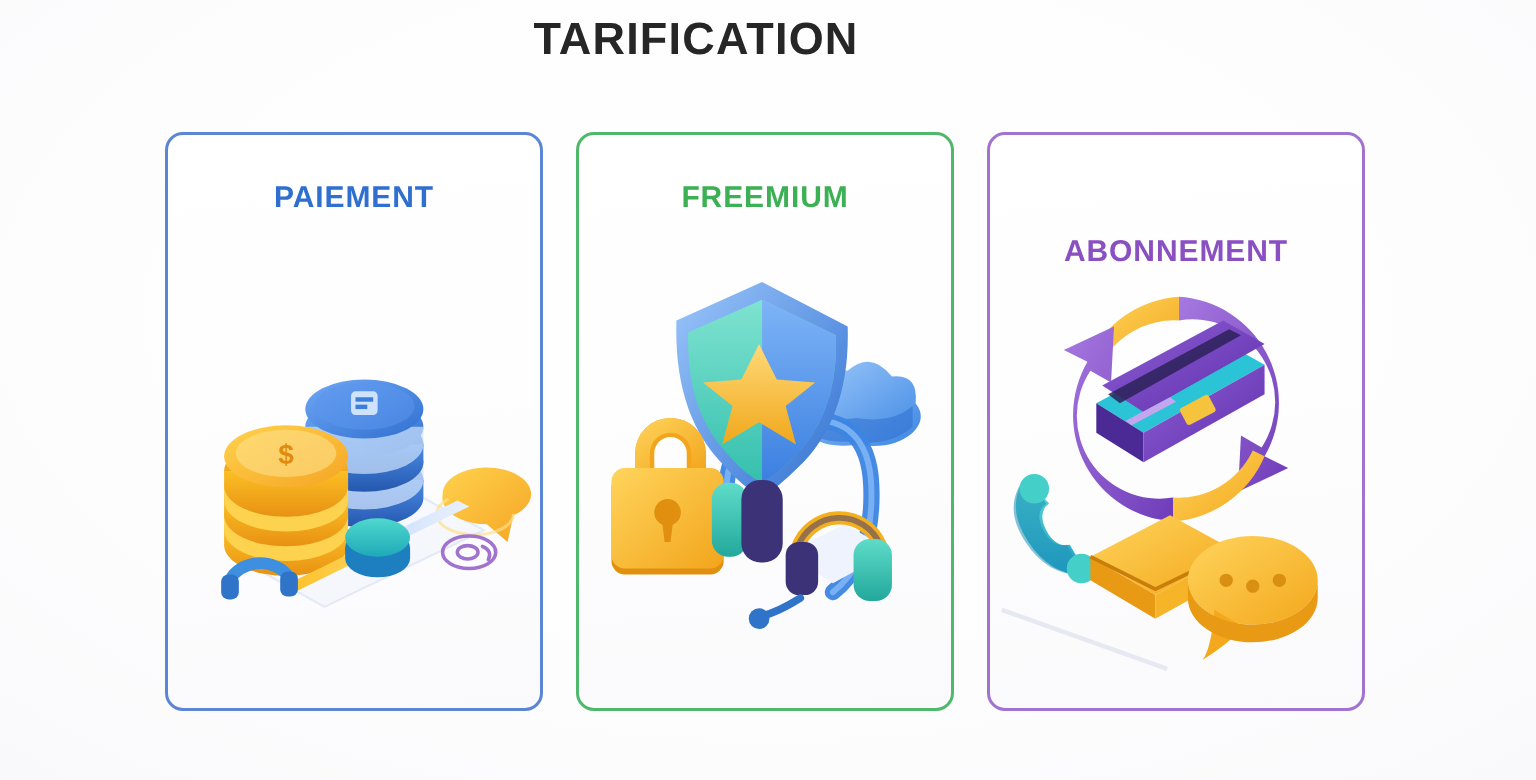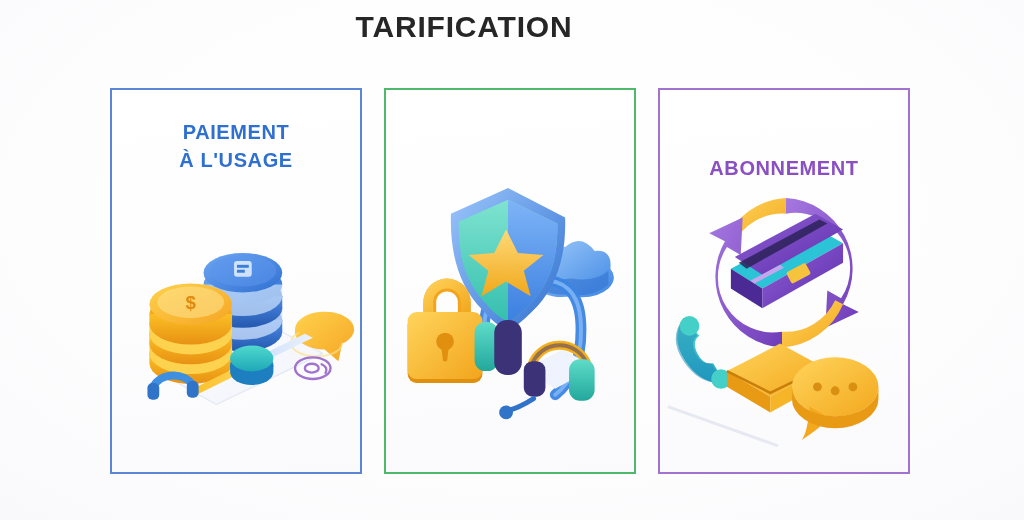--- a/index.html
+++ b/index.html
@@ -31,21 +31,21 @@
     font-weight: bold;
     letter-spacing: 0.8px;
     color: #262626;
   }
   
   .card {
     position: absolute;
     top: 88px;
     width: 252px;
     height: 386px;
-    border-radius: 0;
+    border-radius: 12px;
     background: linear-gradient(175deg, #ffffff 0%, #fdfdfe 60%, #fafafc 100%);
     box-sizing: border-box;
     overflow: hidden;
   }
   #card-payg   { left: 110px; border: 2px solid #5b86d6; }
   #card-free   { left: 384px; border: 2px solid #4eb96a; }
   #card-sub    { left: 658px; border: 2px solid #a濾; }
   #card-sub    { left: 658px; border: 2px solid #a173cf; }
 
   .card-title {
@@ -76,21 +76,20 @@
 </head>
 <body>
 
 <div id="canvas">
 
   <div id="page-title">TARIFICATION</div>
 
   <div class="card" id="card-payg">
     <div class="card-title" id="title-payg">
       <span>PAIEMENT</span><br>
-      <span>À L'USAGE</span>
     </div>
 
     <svg class="art" id="art-payg" viewBox="0 0 252 230">
       <defs>
         <linearGradient id="goldA" x1="0" y1="0" x2="1" y2="1">
           <stop offset="0%" stop-color="#ffd24d"></stop>
             <stop offset="100%" stop-color="#f5a524"></stop>
         </linearGradient>
         <linearGradient id="goldB" x1="0" y1="0" x2="0" y2="1">
           <stop offset="0%" stop-color="#fbbf24"></stop>
@@ -177,20 +176,23 @@
 
       <g>
         <ellipse cx="204" cy="167" rx="18" ry="11" fill="none" stroke="#a173cf" stroke-width="2.4"></ellipse>
         <ellipse cx="203" cy="167" rx="7" ry="4.5" fill="none" stroke="#a173cf" stroke-width="2.4"></ellipse>
         <path d="M213 163 q7 3 4 9" fill="none" stroke="#a173cf" stroke-width="2.4" stroke-linecap="round"></path>
       </g>
     </svg>
   </div>
 
   <div class="card" id="card-free">
+    <div class="card-title" id="title-free">
+      <span>FREEMIUM</span>
+    </div>
 
     <svg class="art" id="art-free" viewBox="0 0 252 280">
       <defs>
         <linearGradient id="shieldL" x1="0" y1="0" x2="0" y2="1">
           <stop offset="0%" stop-color="#7fe3d0"></stop>
             <stop offset="100%" stop-color="#35bfae"></stop>
         </linearGradient>
         <linearGradient id="shieldR" x1="0" y1="0" x2="0" y2="1">
           <stop offset="0%" stop-color="#7eb4f7"></stop>
             <stop offset="100%" stop-color="#3b7fe0"></stop>

